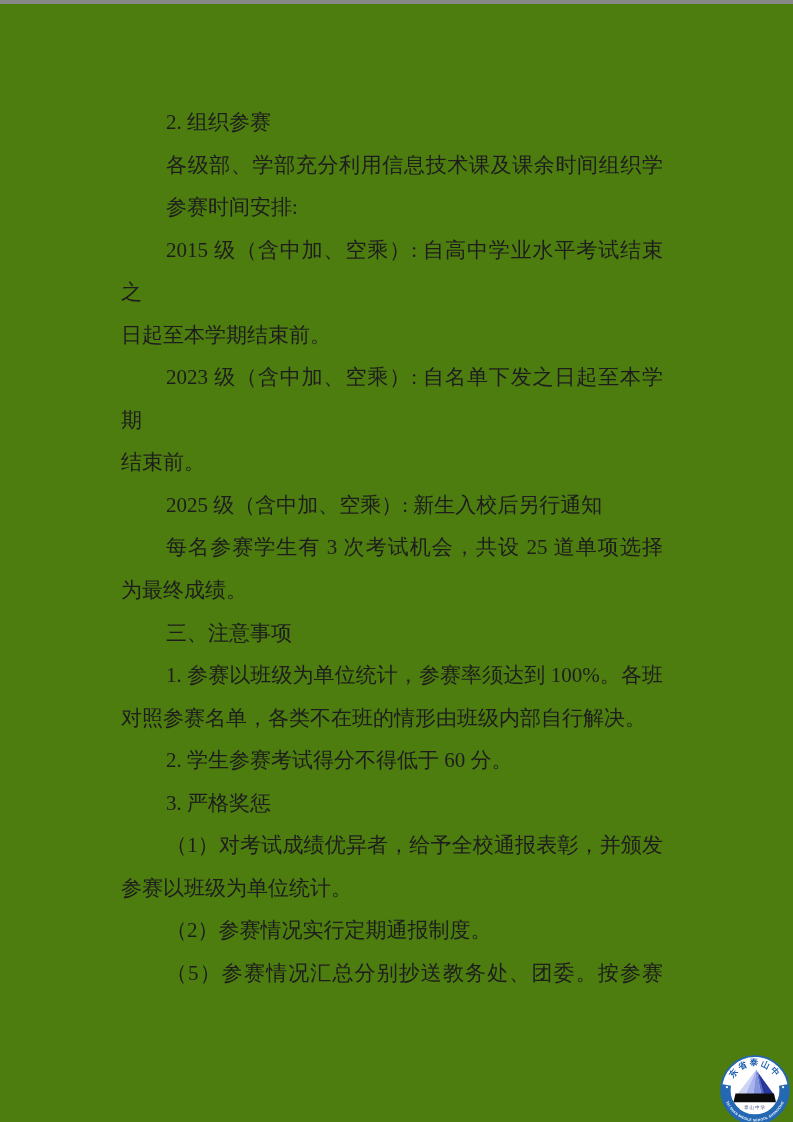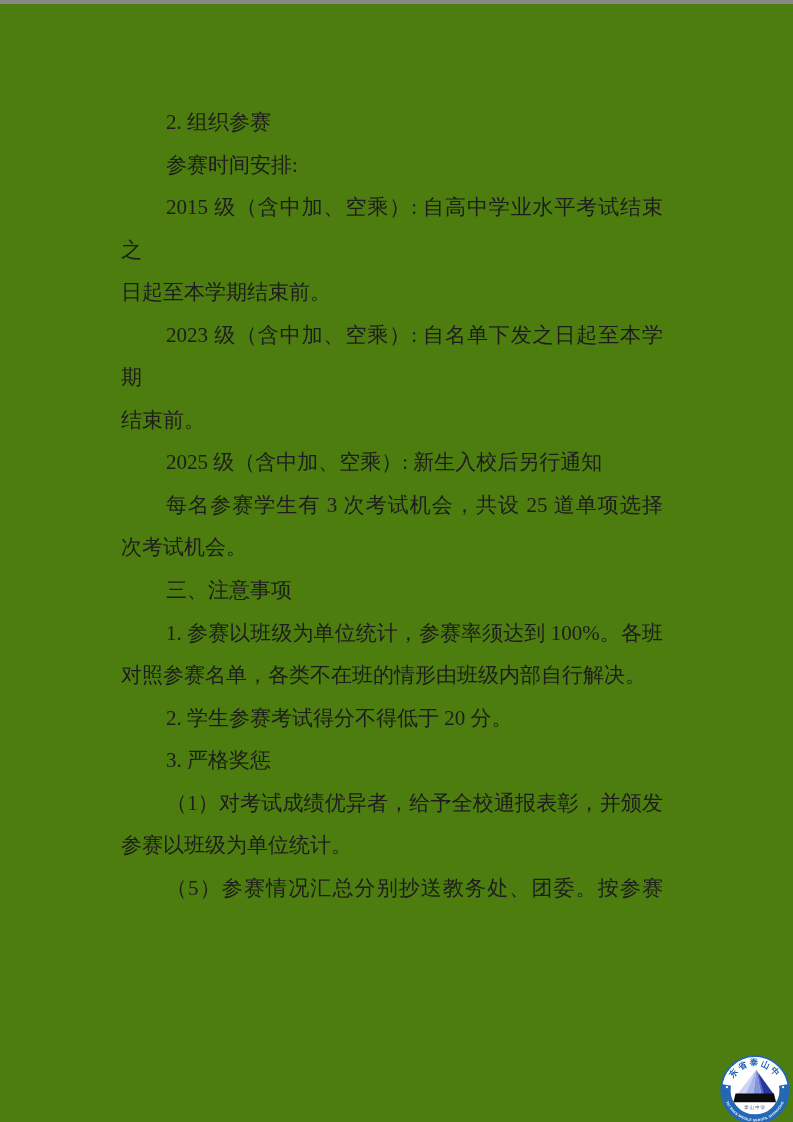--- a/index.html
+++ b/index.html
@@ -53,35 +53,37 @@
     opacity: 0.8;
   }
 </style>
 </head>
 <body>
 
 <div class="page">
 
   <div class="body-text" id="lines-container">
       <div class="line indent">2. 组织参赛</div>
+      <div class="line indent fill">各级部、学部充分利用信息技术课及课余时间组织学</div>
       <div class="line indent">参赛时间安排:</div>
       <div class="line indent fill">2015 级（含中加、空乘）: 自高中学业水平考试结束之</div>
       <div class="line">日起至本学期结束前。</div>
       <div class="line indent fill">2023 级（含中加、空乘）: 自名单下发之日起至本学期</div>
       <div class="line">结束前。</div>
       <div class="line indent">2025 级（含中加、空乘）: 新生入校后另行通知</div>
       <div class="line indent fill">每名参赛学生有 3 次考试机会，共设 25 道单项选择</div>
-      <div class="line">次考试机会。</div>
+      <div class="line">为最终成绩。</div>
       <div class="line indent">三、注意事项</div>
       <div class="line indent fill">1. 参赛以班级为单位统计，参赛率须达到 100%。各班</div>
       <div class="line">对照参赛名单，各类不在班的情形由班级内部自行解决。</div>
-      <div class="line indent">2. 学生参赛考试得分不得低于 20 分。</div>
+      <div class="line indent">2. 学生参赛考试得分不得低于 60 分。</div>
       <div class="line indent">3. 严格奖惩</div>
       <div class="line indent fill">（1）对考试成绩优异者，给予全校通报表彰，并颁发</div>
       <div class="line">参赛以班级为单位统计。</div>
+      <div class="line indent">（2）参赛情况实行定期通报制度。</div>
       <div class="line indent fill">（5）参赛情况汇总分别抄送教务处、团委。按参赛</div>
     </div>
 
   <svg class="school-seal" viewBox="0 0 80 80" xmlns="http://www.w3.org/2000/svg">
 
     <circle cx="40" cy="40" r="33" fill="#ffffff" stroke-width="1.8" stroke="#2468b4"></circle>
 
     <path d="M 11.93,35.05 A 28.5 28.5 0 1 0 68.07,35.05" fill="none" stroke-width="9.5" stroke-linecap="butt" stroke="#2468b4"></path>
 
     <circle cx="12.6" cy="37.2" r="1.1" fill="#ffffff"></circle>

